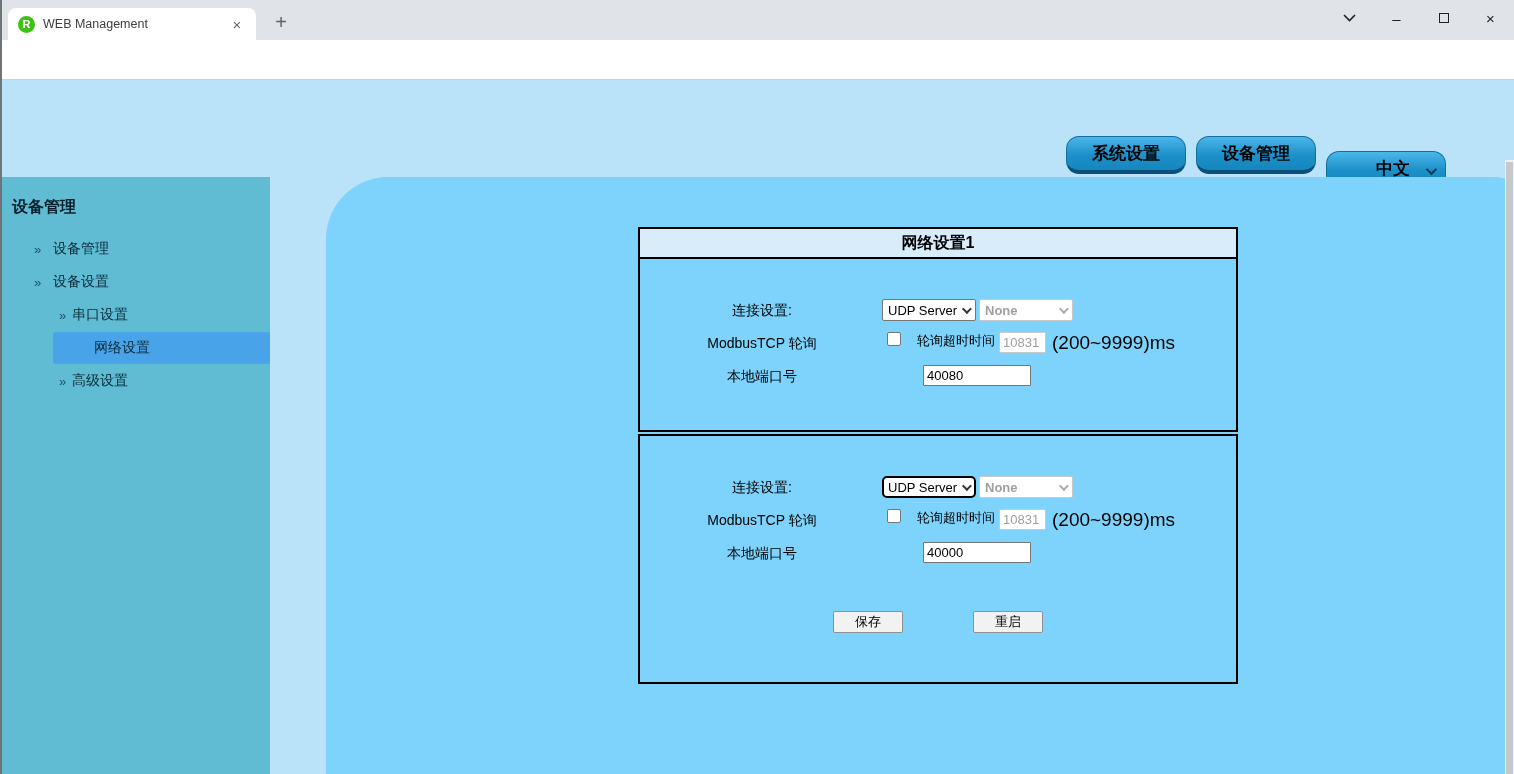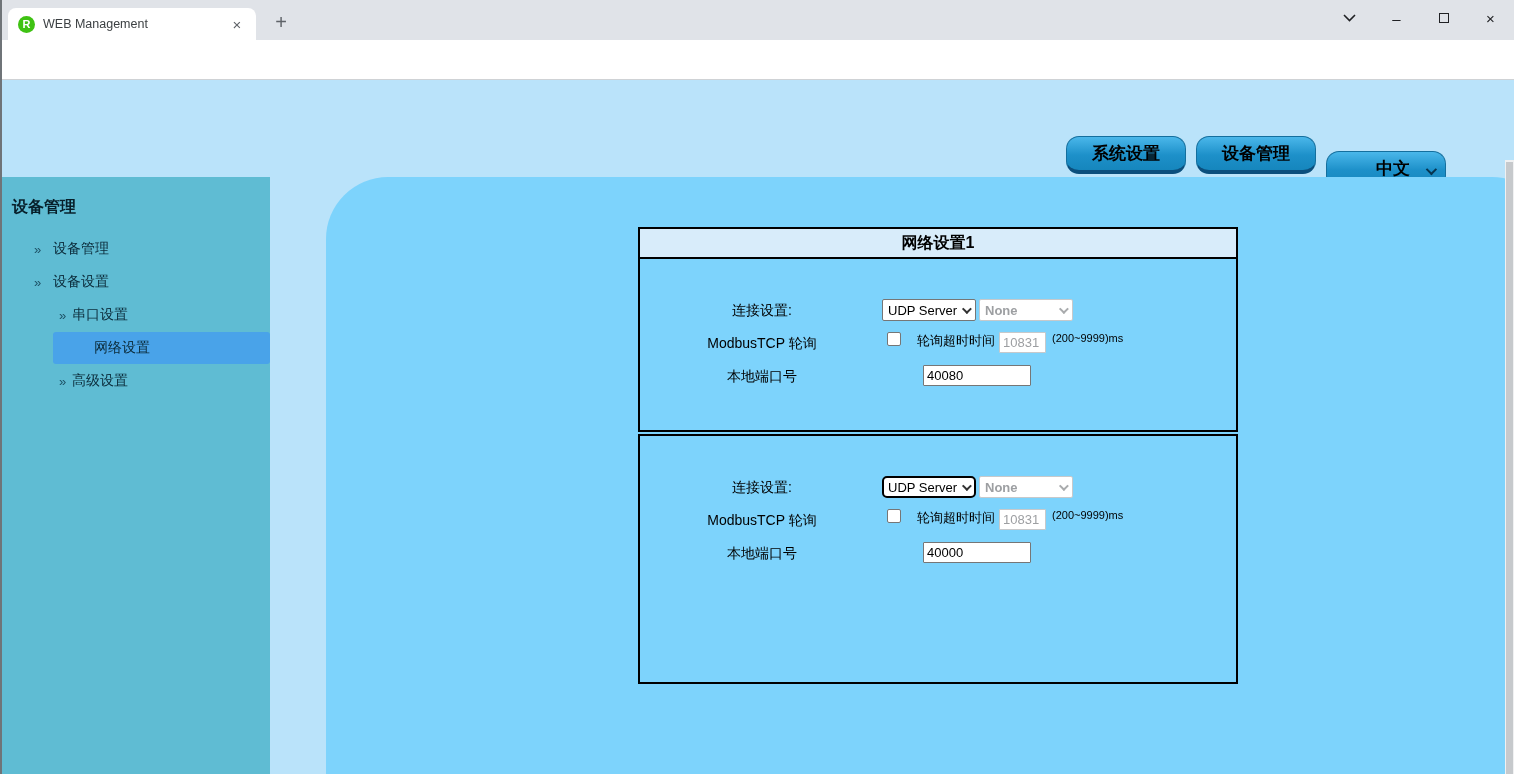--- a/index.html
+++ b/index.html
@@ -100,21 +100,21 @@
   .sel.disabled .sel-chev { border-color:#a9abad; }
   .sel.focused { border:2px solid #000; border-radius:5px; padding:0 5px 0 4px; }
 
   .checkbox { width:14px; height:14px; background:#fff; border:1px solid #767676; border-radius:2px;
               margin-right:16px; cursor:pointer; flex:0 0 auto; }
   .small-lbl { font-size:13px; color:#000; margin-right:4px; white-space:nowrap; }
   .txt-input { height:21px; border:1px solid #767676; border-radius:1px; font-size:13px;
                font-family:"Liberation Sans", sans-serif; color:#000; padding:0 3px; background:#fff; }
   .timeout-input { width:47px; border-color:#c7c9cb; color:#9d9fa2; margin-right:6px; }
   .port-input { width:108px; }
-  .hint { font-size:11px; color:#000; white-space:nowrap; }
+  .hint { font-size:19px; color:#000; white-space:nowrap; }
 
   .btn-row { display:flex; justify-content:center; gap:70px; margin-top:45px; }
   .form-btn { width:70px; height:22px; background:#f2f2f2; border:1px solid #919191; border-radius:2px;
               font-size:13px; color:#000; display:flex; align-items:center; justify-content:center;
               cursor:pointer; font-family:"Liberation Sans", sans-serif; }
 </style>
 </head>
 <body>
 
 <div class="tabstrip">
@@ -273,20 +273,24 @@
               <input class="txt-input timeout-input" disabled="" value="10831" style="">
               <span class="hint">(200~9999)ms</span>
             </span>
           </div>
           <div class="frm-row">
             <span class="frm-label">本地端口号</span>
             <span class="ctrls ctrl-row3">
               <input class="txt-input port-input" value="40000" style="">
             </span>
           </div>
+          <div class="btn-row">
+            <button class="form-btn">保存</button>
+            <button class="form-btn">重启</button>
+          </div>
         </div>
       </div>
 
     </div>
   </div>
 
   <div class="scrollbar">
     <div class="scroll-thumb"></div>
   </div>
 </div>

